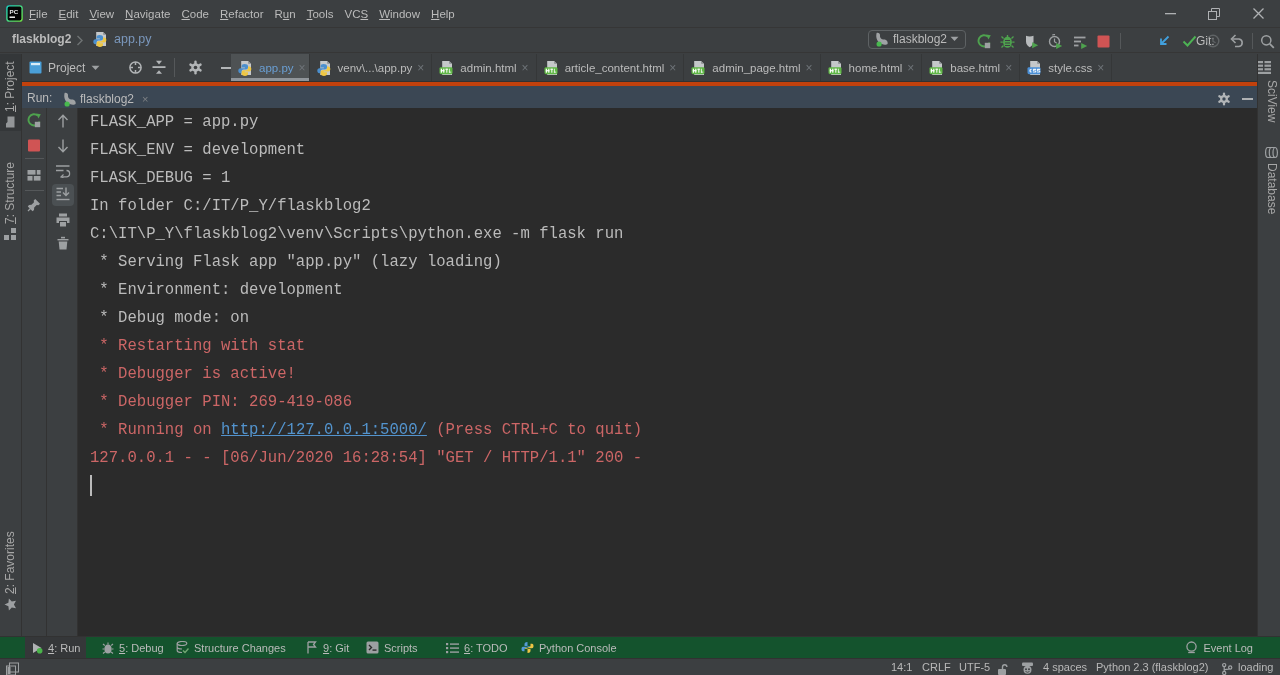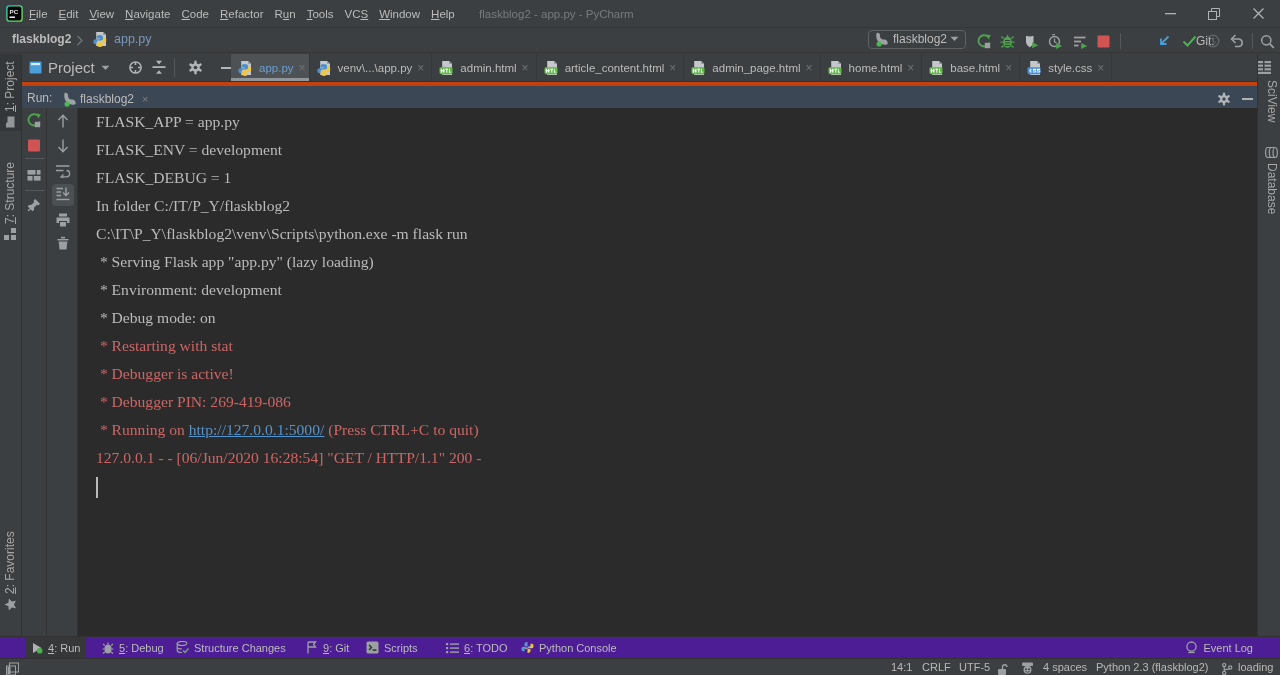--- a/index.html
+++ b/index.html
@@ -8,45 +8,45 @@
 
 #titlebar{top:0;height:28px;background:#3c3f41;border-bottom:1px solid #363636;color:#bbbbbb;font-size:12px}
 #menus{position:absolute;left:23.5px;top:0;height:27px;display:flex;align-items:center;font-size:11.5px}
 #menus span{padding:0 5.5px}
 #wintitle{position:absolute;left:479px;top:0;height:27px;display:flex;align-items:center;color:#787b7d;font-size:11.5px}
 .winbtn{position:absolute;top:0;width:44px;height:27px;display:flex;align-items:center;justify-content:center;color:#afb1b3}
 
 #navbar{top:28px;height:25px;background:#3c3f41;border-bottom:1px solid #363636}
 
 #tabrow{top:54px;height:28px;background:#3c3f41;border-bottom:1px solid #323232}
-#projhdr{position:absolute;left:29px;top:0;height:27px;display:flex;align-items:center;color:#bbbbbb;font-size:15px}
+#projhdr{position:absolute;left:29px;top:0;height:27px;display:flex;align-items:center;color:#bbbbbb;font-size:12px}
 #tabs{position:absolute;left:231px;top:0;height:27px;display:flex}
 .tab{height:27px;display:flex;align-items:center;font-size:11.5px;color:#bbbbbb;padding:0 7px;position:relative;border-right:1px solid #353738}
 .tab .x{color:#6e7378;font-size:12px;margin-left:5px}
 .tab.sel{background:#4e5254;color:#6a9fd4;padding-right:3px}
 .tab.sel:after{content:"";position:absolute;left:0;right:0;bottom:0;height:3.5px;background:#90959a}
 .tab svg,.tab .ficon{margin-right:5px}
 
 #runhdr{position:absolute;left:22px;right:23px;top:82px;height:26px;background:#3b4754;border-top:4px solid #c2410c;color:#bbbbbb;font-size:12px}
 #runtab{position:absolute;left:33px;top:0;height:26px;display:flex;align-items:center;padding:0 7px}
 #runtab:after{content:"";position:absolute;left:0;right:0;bottom:0;height:4px;background:#4a88c7}
 
 #runbody{position:absolute;left:22px;right:23px;top:108px;bottom:39px;background:#3c3f41}
 #tb1{position:absolute;left:0;top:0;bottom:0;width:25px;border-right:1px solid #323232}
 #tb2{position:absolute;left:26px;top:0;bottom:0;width:30px;border-right:1px solid #323232}
 .ticon{position:absolute;left:50%;transform:translateX(-50%)}
-#console{position:absolute;left:56px;right:0;top:0;bottom:0;background:#2b2b2b;font-family:Liberation Serif, serif;font-size:15.6px;line-height:28px;color:#bbbbbb;white-space:pre;padding-left:18px}
+#console{position:absolute;left:56px;right:0;top:0;bottom:0;background:#2b2b2b;font-family:Liberation Mono, monospace;font-size:15.6px;line-height:28px;color:#bbbbbb;white-space:pre;padding-left:12px}
 #console .r{color:#cc6666}
 #console .lnk{color:#5394ce;text-decoration:underline}
 
 #lstripe{position:absolute;left:0;top:54px;bottom:17px;width:22px;background:#3c3f41;border-right:1px solid #323232}
 #rstripe{position:absolute;right:0;top:54px;bottom:17px;width:23px;background:#3c3f41;border-left:1px solid #323232}
 .vlabel{position:absolute;display:flex;align-items:center;gap:4px;color:#a7a7a7;font-size:12px;white-space:nowrap}
 
-#toolbar-bottom{position:absolute;left:0;right:0;bottom:17px;height:22px;background:#4c1d95;border-top:1px solid #323232;color:#bbbbbb;font-size:11px}
+#toolbar-bottom{position:absolute;left:0;right:0;bottom:17px;height:22px;background:#14532d;border-top:1px solid #323232;color:#bbbbbb;font-size:11px}
 .twbtn{position:absolute;top:0;height:21px;display:flex;align-items:center;gap:5px;padding:0 6px}
 .twbtn.sel{background:#353739}
 #statusbar{position:absolute;left:0;right:0;bottom:0;height:17px;background:#3c3f41;border-top:1px solid #323232;color:#b8b8b8;font-size:11px}
 .stitem{position:absolute;top:0;height:16px;display:flex;align-items:center}
 </style></head>
 <body>
 <svg width="0" height="0" style="position:absolute">
   <defs>
     <g id="fi-page">
         <path d="M3.2 1 L10.2 1 L13 3.8 L13 15 L3.2 15 Z" fill="#c5c8ca"></path>
@@ -101,21 +101,20 @@
       <span><u>V</u>iew</span>
       <span><u>N</u>avigate</span>
       <span><u>C</u>ode</span>
       <span><u>R</u>efactor</span>
       <span>R<u>u</u>n</span>
       <span><u>T</u>ools</span>
       <span>VC<u>S</u></span>
       <span><u>W</u>indow</span>
       <span><u>H</u>elp</span>
   </div>
-  <div id="wintitle">flaskblog2 - app.py - PyCharm</div>
   <div class="winbtn" style="right:88px">
       <svg width="11" height="11" viewBox="0 0 11 11">
         <rect x="0" y="5" width="11" height="1.3" fill="#afb1b3"></rect>
       </svg>
     </div>
   <div class="winbtn" style="right:44px">
       <svg width="12" height="12" viewBox="0 0 12 12">
         <rect x="0.5" y="3.5" width="8" height="8" fill="none" stroke="#afb1b3"></rect>
         <path d="M3.5 3.5 V0.5 H11.5 V8.5 H8.5" fill="none" stroke="#afb1b3"></path>
       </svg>

